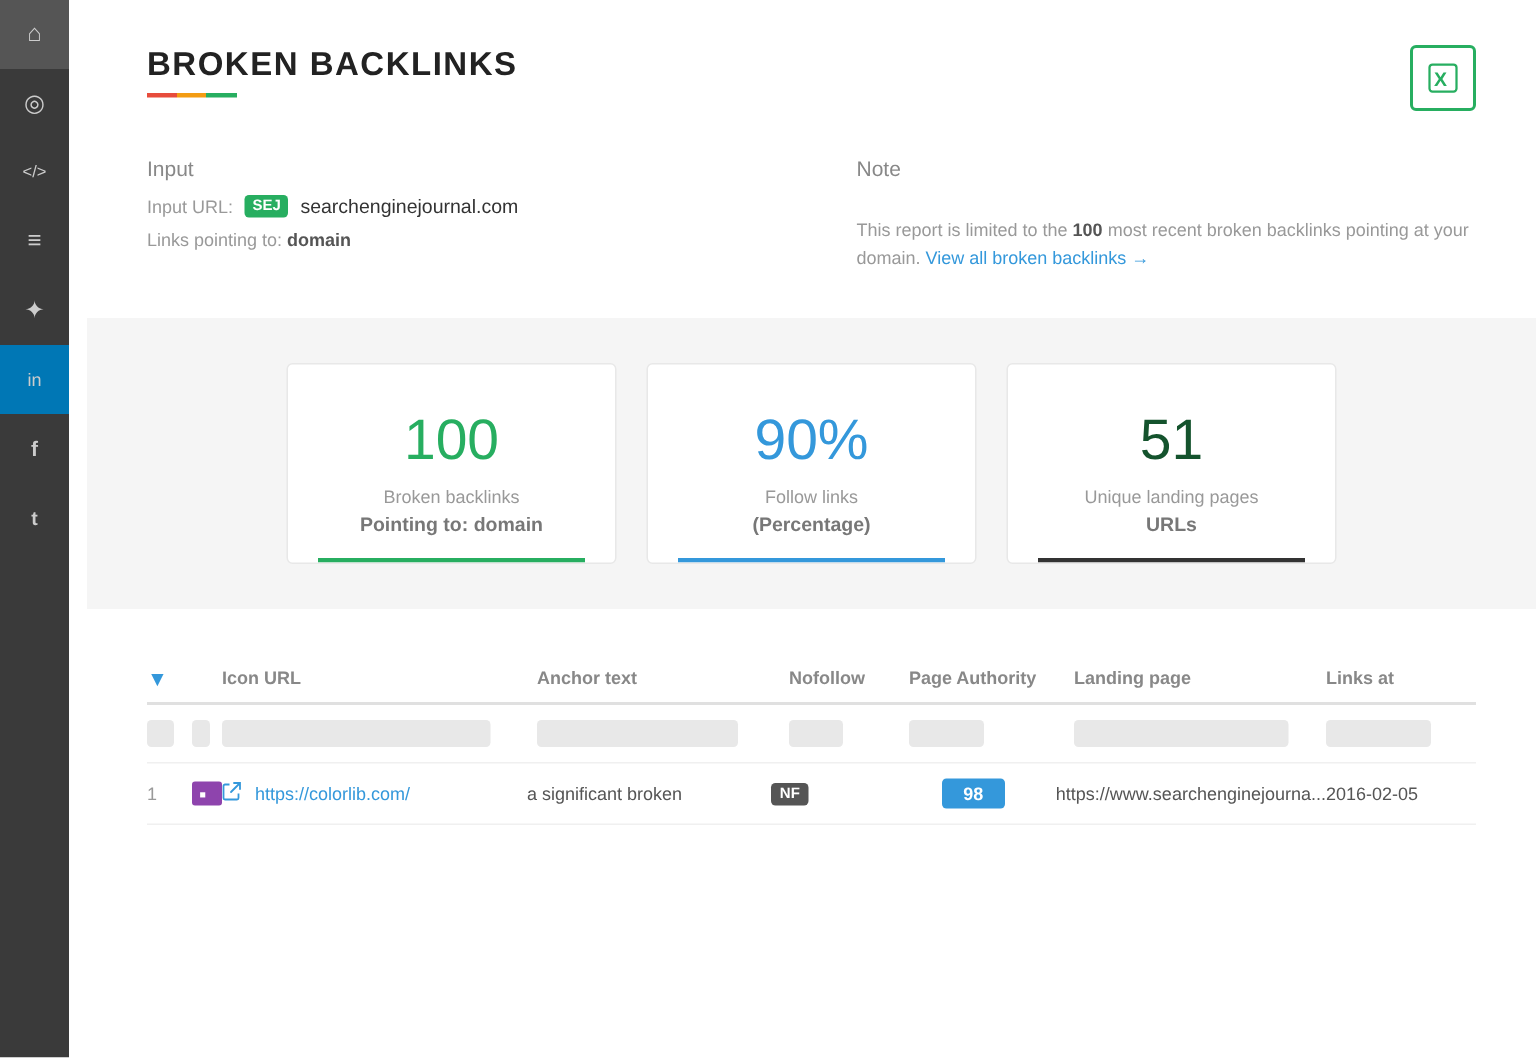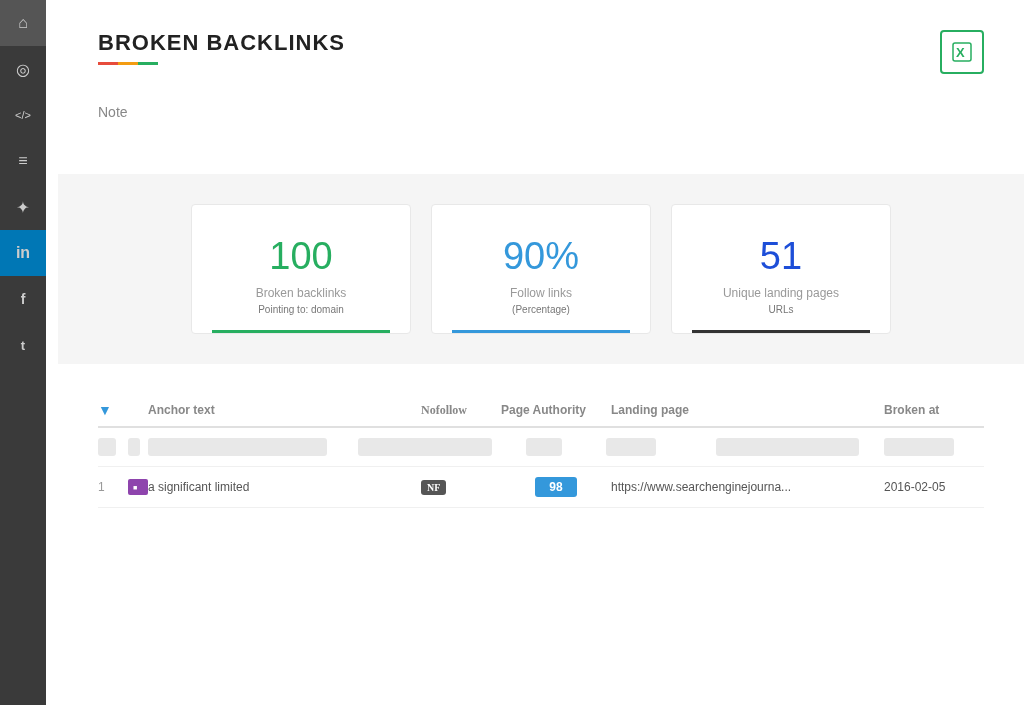--- a/index.html
+++ b/index.html
@@ -193,31 +193,31 @@
     }
 
     .stat-number {
       font-size: 38px;
       font-weight: 300;
       margin-bottom: 8px;
     }
 
     .stat-number.green { color: #27ae60; }
     .stat-number.blue { color: #3498db; }
-    .stat-number.dark { color: #1d4ed8; }
+    .stat-number.dark { color: #14532d; }
 
     .stat-title {
       font-size: 12px;
       color: #999;
       margin-bottom: 4px;
     }
 
     .stat-subtitle {
-      font-size: 10px;
-      font-weight: normal;
+      font-size: 13px;
+      font-weight: bold;
       color: #777;
       margin-bottom: 12px;
     }
 
     .stat-bar {
       height: 3px;
       width: 100%;
       margin-top: 15px;
     }
 
@@ -235,21 +235,21 @@
       align-items: center;
       padding: 8px 0;
       border-bottom: 2px solid #e0e0e0;
       gap: 0;
     }
 
     .col-toggle { width: 30px; }
     .col-icon { width: 20px; }
     .col-url { flex: 2.5; }
     .col-anchor { flex: 2; }
-    .col-nofollow { width: 80px; font-family: Liberation Serif, serif; }
+    .col-nofollow { width: 80px; }
     .col-pa { width: 110px; }
     .col-landing { flex: 2; }
     .col-broken { width: 100px; }
 
     .th {
       font-size: 12px;
       color: #888;
       font-weight: 600;
     }
 
@@ -381,21 +381,21 @@
     <div class="sidebar-item">
       <span style="font-size:11px;">&lt;/&gt;</span>
     </div>
     <div class="sidebar-item">
       <span>≡</span>
     </div>
     <div class="sidebar-item">
       <span>✦</span>
     </div>
     <div class="sidebar-item active-linkedin">
-      <span style="font-size:16px; font-weight:bold;">in</span>
+      <span style="font-size:12px; font-weight:normal;">in</span>
     </div>
     <div class="sidebar-item">
       <span style="font-size:14px; font-weight:bold;">f</span>
     </div>
     <div class="sidebar-item">
       <span style="font-size:13px; font-weight:bold;">t</span>
     </div>
   </div>
 
   <div class="main">
@@ -407,23 +407,41 @@
       </div>
       <div class="excel-icon">
         <svg width="22" height="22" viewBox="0 0 22 22" xmlns="http://www.w3.org/2000/svg">
           <rect x="2" y="2" width="18" height="18" rx="2" fill="none" stroke="#27ae60" stroke-width="1.5"></rect>
           <text x="5" y="16" font-size="13" font-weight="bold" fill="#27ae60">X</text>
         </svg>
       </div>
     </div>
 
     <div class="input-section">
+      <div class="input-block">
+        <div class="section-label">Input</div>
+        <div class="input-url-row">
+          <span class="input-url-label">Input URL:</span>
+          <span class="sei-badge">SEJ</span>
+          <span class="input-url-value">searchenginejournal.com</span>
+        </div>
+        <div class="links-pointing">
+          <span>Links pointing to:</span>
+          <strong>domain</strong>
+        </div>
+      </div>
 
       <div class="note-block">
         <div class="note-label">Note</div>
+        <div class="note-text">
+          <span>This report is limited to the</span>
+          <strong> <span>100</span> </strong>
+          <span>most recent broken backlinks pointing at your domain.</span>
+          <a class="note-link">View all broken backlinks →</a>
+        </div>
       </div>
     </div>
 
     <div class="stats-section">
       <div class="stats-grid">
 
         <div class="stat-card">
           <div class="stat-number green">100</div>
           <div class="stat-title">Broken backlinks</div>
           <div class="stat-subtitle">Pointing to: domain</div>
@@ -447,25 +465,26 @@
       </div>
     </div>
 
     <div class="table-section">
 
       <div class="table-header">
         <div class="col-toggle th">
           <span class="sort-icon">▼</span>
         </div>
         <div class="col-icon th"></div>
+        <div class="col-url th">Icon URL</div>
         <div class="col-anchor th">Anchor text</div>
         <div class="col-nofollow th">Nofollow</div>
         <div class="col-pa th">Page Authority</div>
         <div class="col-landing th">Landing page</div>
-        <div class="col-broken th">Broken at</div>
+        <div class="col-broken th">Links at</div>
       </div>
 
       <div class="table-row-skeleton">
         <div class="col-toggle">
           <div class="skeleton-box" style="width:18px;"></div>
         </div>
         <div class="col-icon">
           <div class="skeleton-box" style="width:12px;"></div>
         </div>
         <div class="col-url">
@@ -491,21 +510,30 @@
       <div class="table-row-data">
         <div class="row-num col-toggle">1</div>
         <div class="col-icon">
           <div class="domain-icon">
             <svg width="14" height="10" viewBox="0 0 14 10">
                 <rect width="14" height="10" rx="1" fill="#8e44ad"></rect>
                 <text x="2" y="8" font-size="7" fill="#fff">■</text>
               </svg>
           </div>
         </div>
-        <div class="col-anchor anchor-text">a significant limited</div>
+        <div class="col-url" style="display:flex;align-items:center;">
+          <span class="link-icon">
+            <svg width="13" height="13" viewBox="0 0 13 13" fill="none" xmlns="http://www.w3.org/2000/svg">
+              <path d="M5 2H2a1 1 0 00-1 1v8a1 1 0 001 1h8a1 1 0 001-1V8" stroke="#3498db" stroke-width="1.2"></path>
+              <path d="M8 1h4v4M12 1L6 7" stroke="#3498db" stroke-width="1.2" stroke-linecap="round"></path>
+            </svg>
+          </span>
+          <span class="url-text" style="cursor:pointer;">https://colorlib.com/</span>
+        </div>
+        <div class="col-anchor anchor-text">a significant broken</div>
         <div class="nf-badge col-nofollow">
           <span class="nf-tag">NF</span>
         </div>
         <div class="pa-badge col-pa">
           <span class="pa-value">98</span>
         </div>
         <div class="col-landing landing-text">https://www.searchenginejourna...</div>
         <div class="col-broken broken-text">2016-02-05</div>
       </div>
 

